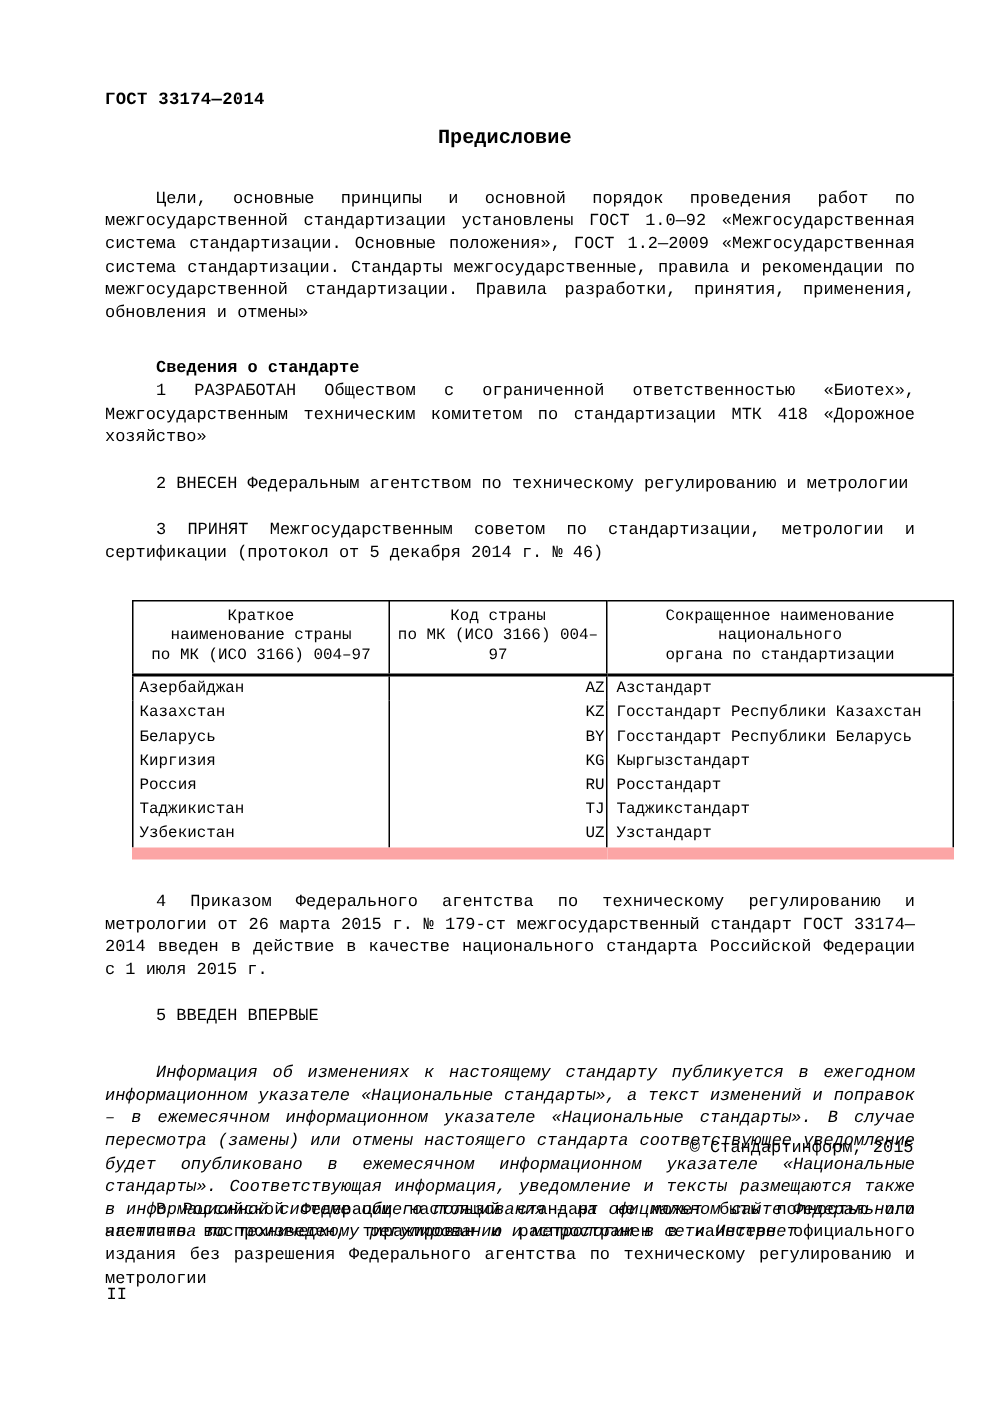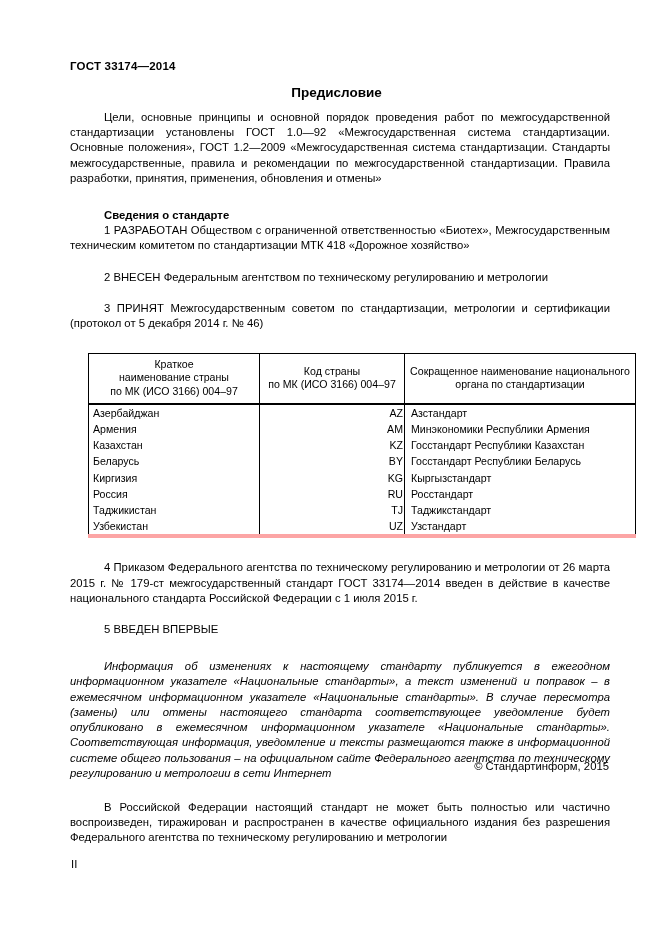--- a/index.html
+++ b/index.html
@@ -11,20 +11,21 @@
     font-family: "Liberation Sans", sans-serif;
     color: #000000;
   }
   .page {
     position: relative;
     width: 661px;
     height: 936px;
     background: #ffffff;
     overflow: hidden;
     box-sizing: border-box;
+    font-family: Liberation Mono, monospace;
   }
   .doc-header {
     position: absolute;
     left: 70px;
     top: 60px;
     font-size: 11.5px;
     font-weight: bold;
     letter-spacing: 0.2px;
   }
   .doc-title {
@@ -33,21 +34,21 @@
     right: 0;
     top: 85px;
     text-align: center;
     font-size: 13.5px;
     font-weight: bold;
     padding-left: 12px;
   }
   .content {
     position: absolute;
     left: 70px;
-    top: 110px;
+    top: 126px;
     width: 540px;
   }
   p.para {
     margin: 0;
     font-size: 11.3px;
     line-height: 15.2px;
     text-align: justify;
     text-indent: 34px;
     hyphens: none;
   }
@@ -93,21 +94,21 @@
   table.country-table thead th.col-name { width: 162px; }
   table.country-table thead th.col-code { width: 136px; }
   table.country-table thead th.col-body { width: 222px; }
   table.country-table tbody td {
     border-top: none;
     border-bottom: none;
     line-height: 14.2px;
     height: 14.2px;
   }
   table.country-table tbody tr:last-child td {
-    border-bottom: 4px solid #fca5a5;
+    border-bottom: 8px solid #fca5a5;
   }
   table.country-table tbody td.c-name { padding-left: 4px; text-align: left; }
   table.country-table tbody td.c-code { text-align: right; }
   table.country-table tbody td.c-body { padding-left: 6px; text-align: left; }
   .copyright {
     position: absolute;
     right: 52px;
     top: 760px;
     font-size: 11.3px;
   }
@@ -172,25 +173,20 @@
           </th>
         </tr>
       </thead>
       <tbody id="country-rows">
           <tr>
             <td class="c-name">Азербайджан</td>
             <td class="c-code">AZ</td>
             <td class="c-body">Азстандарт</td>
           </tr>
           <tr>
-            <td class="c-name">Армения</td>
-            <td class="c-code">AM</td>
-            <td class="c-body">Минэкономики Республики Армения</td>
-          </tr>
-          <tr>
             <td class="c-name">Казахстан</td>
             <td class="c-code">KZ</td>
             <td class="c-body">Госстандарт Республики Казахстан</td>
           </tr>
           <tr>
             <td class="c-name">Беларусь</td>
             <td class="c-code">BY</td>
             <td class="c-body">Госстандарт Республики Беларусь</td>
           </tr>
           <tr>

